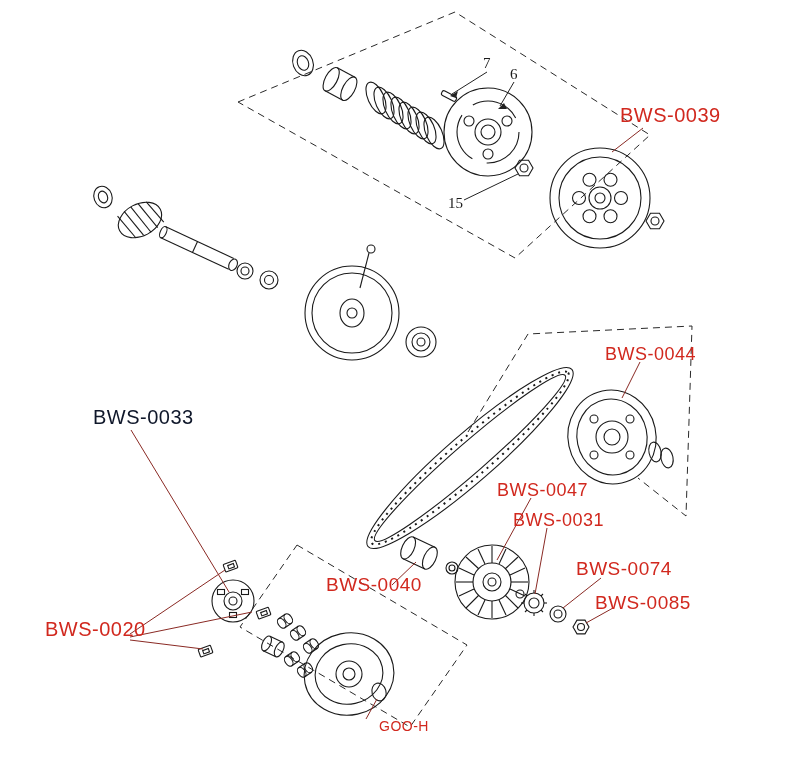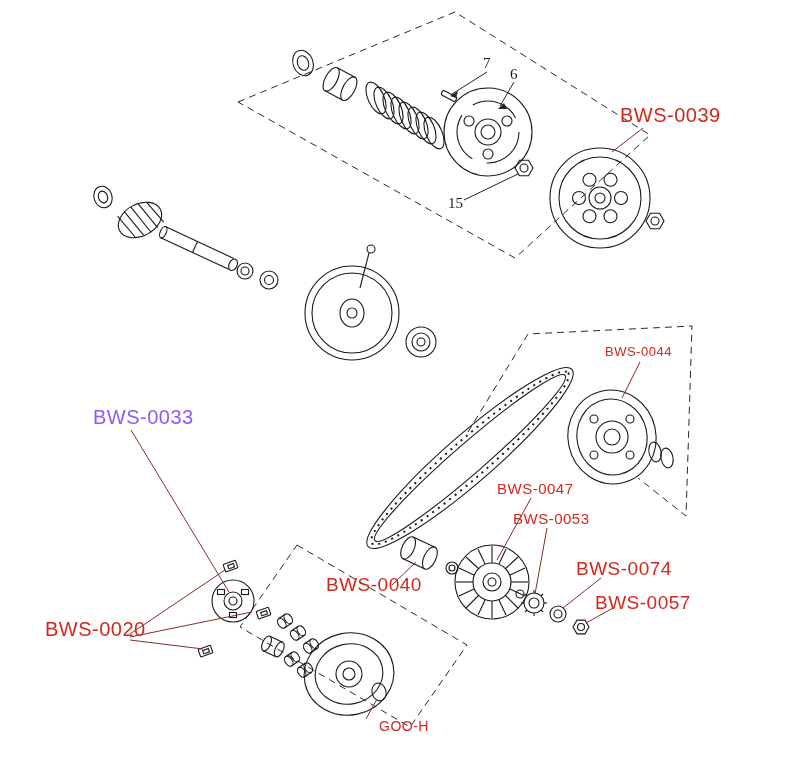--- a/index.html
+++ b/index.html
@@ -4,23 +4,23 @@
 <style>
   html,body{margin:0;padding:0;background:#fff;}
   .stage{
     position:relative;width:800px;height:763px;background:#ffffff;
     font-family:"Liberation Sans",sans-serif;overflow:hidden;
   }
   .stage svg{position:absolute;left:0;top:0;}
   .lbl{position:absolute;white-space:nowrap;color:#d1281e;letter-spacing:.5px;line-height:1;}
   .lbl-xl{font-size:20px;}
   .lbl-lg{font-size:19px;}
-  .lbl-md{font-size:15px;}
-  .lbl-sm{font-size:13px;}
-  .lbl-dark{color:#8b5cf6;}
+  .lbl-md{font-size:18px;}
+  .lbl-sm{font-size:18px;}
+  .lbl-dark{color:#0f172a;}
   .num{position:absolute;color:#1a1a1a;font-size:15px;font-family:"Liberation Serif",serif;line-height:1;}
 </style>
 </head>
 <body>
 
 <div class="stage">
 
   <svg width="800" height="763" viewBox="0 0 800 763" fill="none" stroke="#1a1a1a" stroke-width="1.1">
 
     <g stroke="#2a2a2a" stroke-width="1" stroke-dasharray="7 5">
@@ -295,22 +295,22 @@
       <line x1="366" y1="719" x2="377" y2="699"></line>
     </g>
   </svg>
 
   <div class="lbl lbl-xl" style="left:620px;top:105px;">BWS-0039</div>
   <div class="lbl lbl-sm" style="left:605px;top:345px;">BWS-0044</div>
   <div class="lbl lbl-xl lbl-dark" style="left:93px;top:407px;">BWS-0033</div>
   <div class="lbl lbl-xl" style="left:45px;top:619px;">BWS-0020</div>
   <div class="lbl lbl-lg" style="left:326px;top:575px;">BWS-0040</div>
   <div class="lbl lbl-md" style="left:497px;top:481px;">BWS-0047</div>
-  <div class="lbl lbl-md" style="left:513px;top:511px;">BWS-0053</div>
+  <div class="lbl lbl-md" style="left:513px;top:511px;">BWS-0031</div>
   <div class="lbl lbl-lg" style="left:576px;top:559px;">BWS-0074</div>
-  <div class="lbl lbl-lg" style="left:595px;top:593px;">BWS-0057</div>
+  <div class="lbl lbl-lg" style="left:595px;top:593px;">BWS-0085</div>
   <div class="lbl lbl-md" style="left:339px;top:719px;font-size:14px;margin-left:40px;">GOO-H</div>
 
   <div class="num" style="left:483px;top:56px;">7</div>
   <div class="num" style="left:510px;top:67px;">6</div>
   <div class="num" style="left:448px;top:196px;">15</div>
 
 </div>
 
 </body></html>

